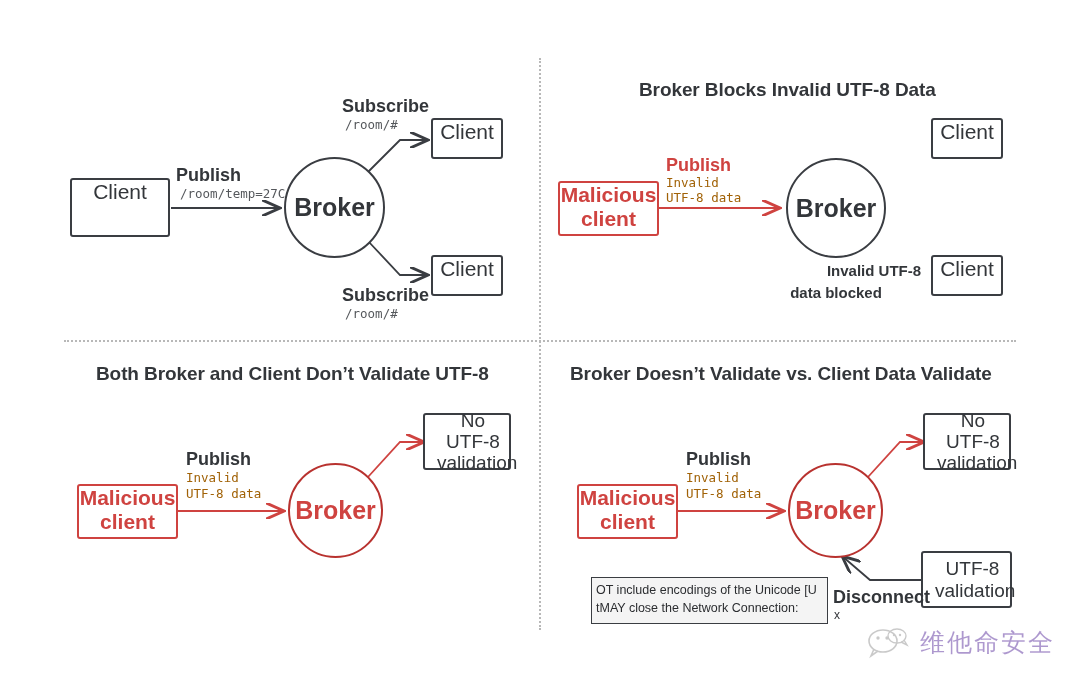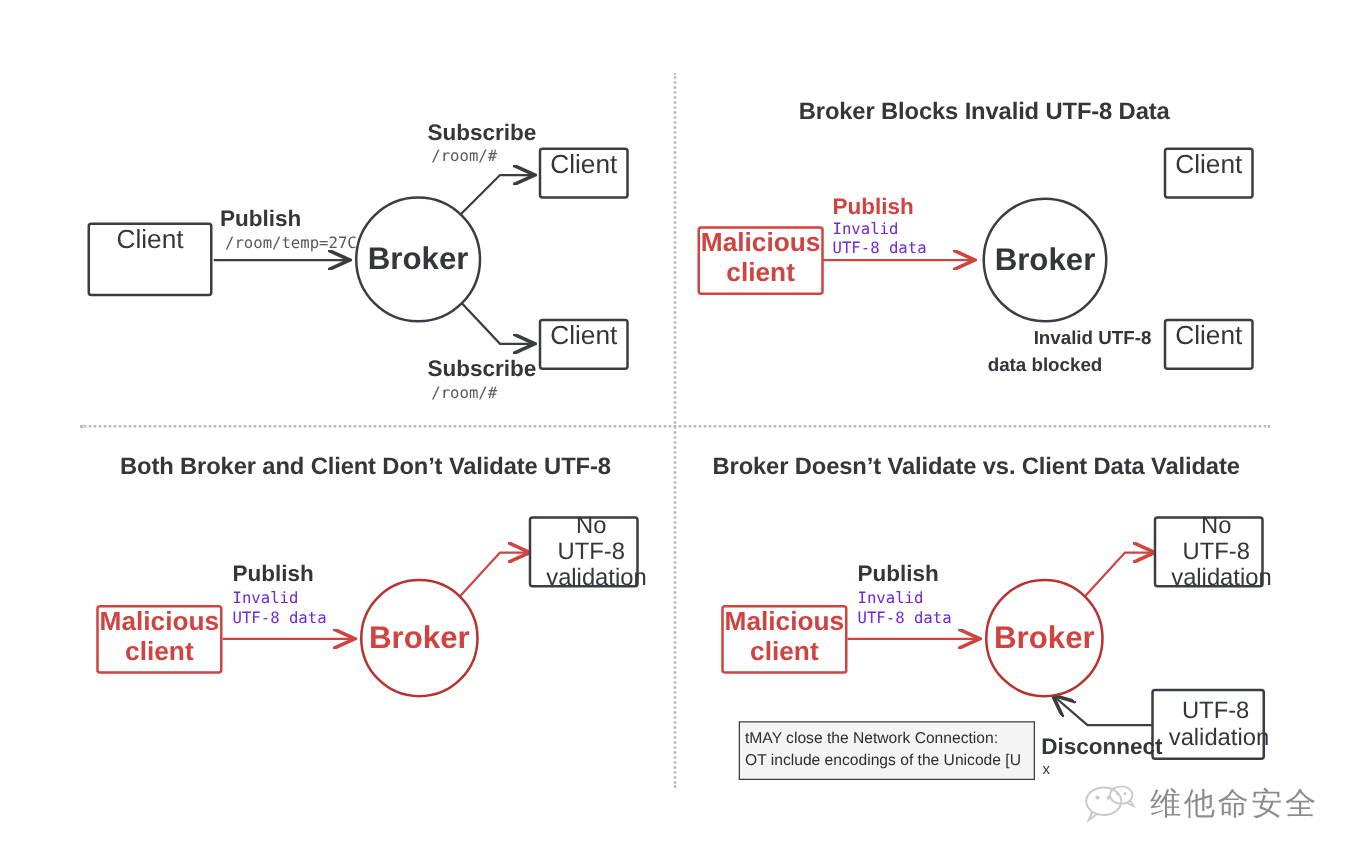--- a/index.html
+++ b/index.html
@@ -104,21 +104,21 @@
     font-weight: bold;
     line-height: 1.15;
   }
   .lbl-mono {
     font-family: "DejaVu Sans Mono", "Liberation Mono", monospace;
     font-size: 12.5px;
     line-height: 1.25;
     color: #55585c;
   }
   .lbl-title.red { color: #cf4340; }
-  .lbl-mono.red  { color: #6d28d9; }
+  .lbl-mono.red  { color: #a16207; }
   .lbl-sub {
     font-size: 15px;
     font-weight: bold;
     line-height: 1.35;
     text-align: center;
   }
   .lbl-disc {
     font-size: 18px;
     font-weight: bold;
   }
@@ -156,21 +156,21 @@
   
   .watermark {
     position: absolute;
     display: flex;
     align-items: center;
     gap: 8px;
     opacity: 0.45;
   }
   .wm-text {
     font-size: 25px;
-    color: #000000;
+    color: #4c1d95;
     letter-spacing: 2px;
     font-family: "DejaVu Sans", sans-serif;
   }
   .wm-icon { display: block; }
 </style>
 </head>
 <body>
 
 <div id="canvas">
 
@@ -299,22 +299,22 @@
 
   <div class="box small" style="left:921px; top:551px; width:91px; height:57px; flex-direction:column;">
     <span>UTF-8</span>
     <span>validation</span>
   </div>
 
   <div class="lbl lbl-disc" style="left:833px; top:587px;">Disconnect</div>
   <div class="lbl lbl-x" style="left:834px; top:608px;">x</div>
 
   <div class="quote-box" style="left:591px; top:577px; width:237px; height:47px;">
+    <div class="quote-line">OT include encodings of the Unicode [U</div>
     <div class="quote-line"><span>t</span><span class="hl">MAY close the Network Connection:</span></div>
-    <div class="quote-line">OT include encodings of the Unicode [U</div>
   </div>
 
   <div class="watermark" style="left:866px; top:626px;">
     <svg class="wm-icon" width="46" height="32" viewBox="0 0 46 32">
       <ellipse cx="17" cy="14" rx="14" ry="11" fill="none" stroke="#8a8a8a" stroke-width="1.6"></ellipse>
       <path d="M8,22 L5,29 L12,24" fill="none" stroke="#8a8a8a" stroke-width="1.6"></path>
       <circle cx="12" cy="11" r="1.7" fill="#8a8a8a"></circle>
       <circle cx="21" cy="11" r="1.7" fill="#8a8a8a"></circle>
       <ellipse cx="31" cy="9" rx="9" ry="7" fill="none" stroke="#8a8a8a" stroke-width="1.4"></ellipse>
       <path d="M38,13 L41,18 L35,15" fill="none" stroke="#8a8a8a" stroke-width="1.4"></path>

